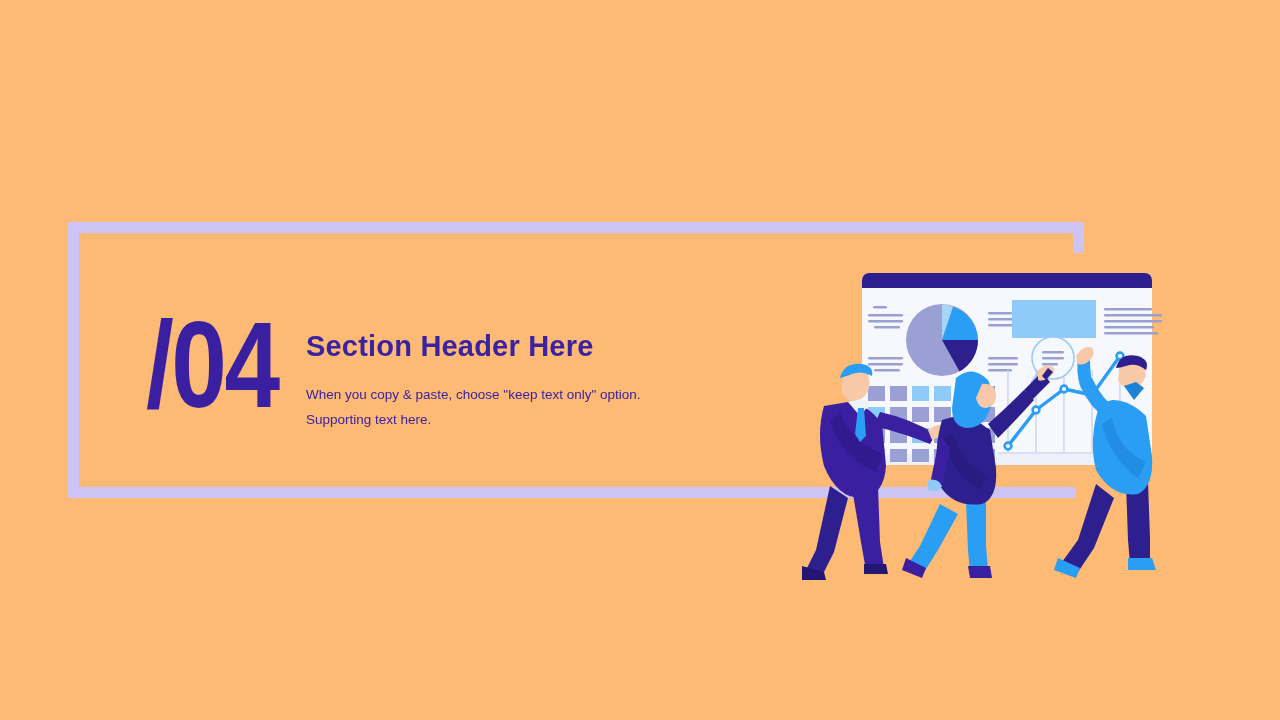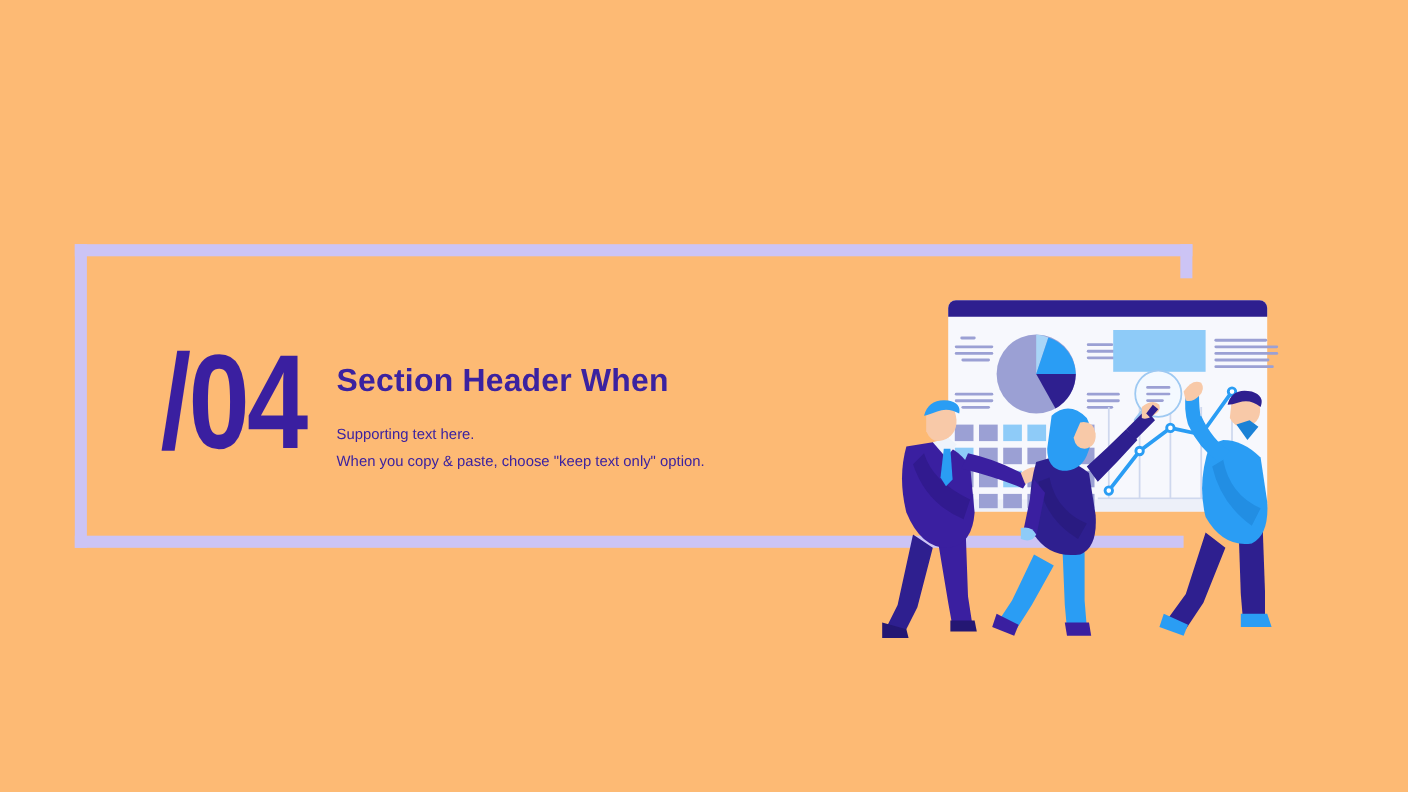--- a/index.html
+++ b/index.html
@@ -93,23 +93,23 @@
 <div id="slide">
 
   <div class="frame-seg" id="frame-left"></div>
   <div class="frame-seg" id="frame-top"></div>
   <div class="frame-seg" id="frame-top-stub"></div>
   <div class="frame-seg" id="frame-bottom"></div>
 
   <div id="section-number">/04</div>
 
   <div id="text-block">
-    <div id="section-title">Section Header When</div>
+    <div id="section-title">Section Header Here</div>
+    <div class="supporting-line">When you copy &amp; paste, choose "keep text only" option.</div>
     <div class="supporting-line">Supporting text here.</div>
-    <div class="supporting-line">When you copy &amp; paste, choose "keep text only" option.</div>
   </div>
 
   <div id="illustration">
     <svg viewBox="0 0 420 330" xmlns="http://www.w3.org/2000/svg">
 
       <g>
 
         <rect x="72" y="15" width="290" height="192" rx="7" fill="#f7f8fd"></rect>
 
         <path d="M79 15 H355 a7 7 0 0 1 7 7 V30 H72 V22 a7 7 0 0 1 7 -7 Z" fill="#2e1f8f"></path>

